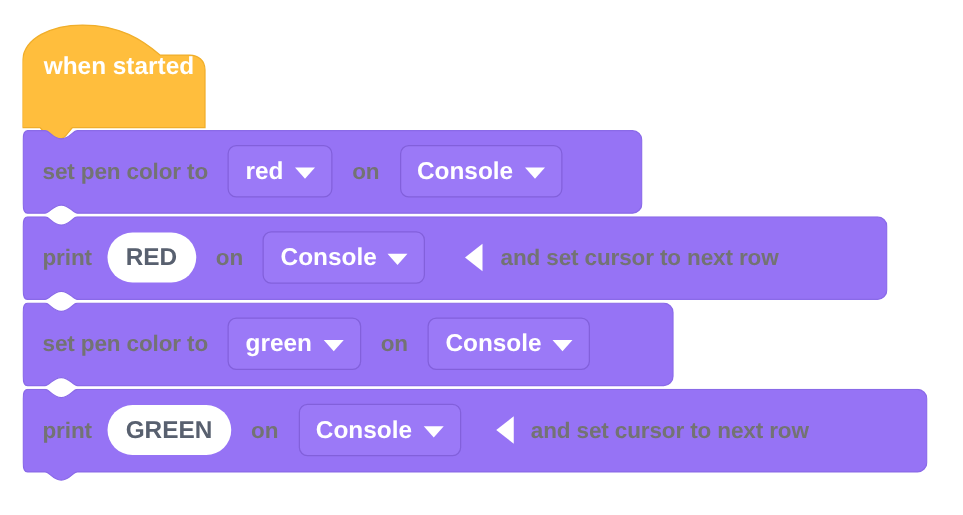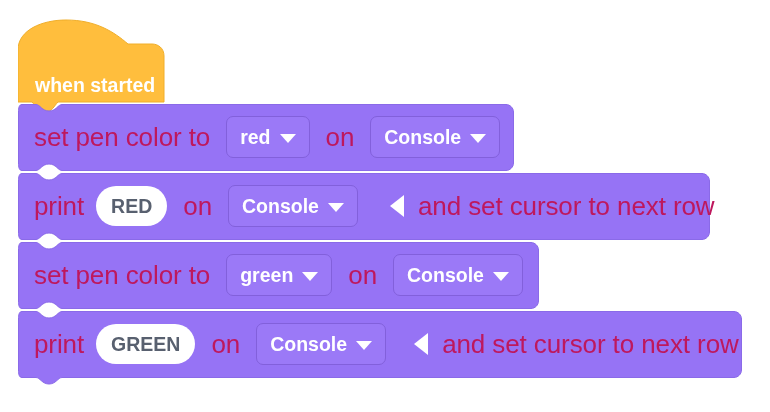--- a/index.html
+++ b/index.html
@@ -42,23 +42,23 @@
   .block-row {
     position: relative;
     display: flex;
     align-items: center;
     z-index: 2;
     height: 100%;
   }
 
   
   .blk-text {
-    color: #be185d;
-    font-size: 26px;
-    font-weight: normal;
+    color: #737373;
+    font-size: 18px;
+    font-weight: bold;
     letter-spacing: -0.1px;
     white-space: nowrap;
     font-family: "Liberation Sans", sans-serif;
   }
 
   .hat-text {
     color: #ffffff;
     font-size: 19.5px;
     font-weight: bold;
     white-space: nowrap;
@@ -141,21 +141,21 @@
                C78,2 96,14 110,26
                L134,26
                C140,26 146,30 146,38
                L146,84
                L40,84
                C36,88 34,94 27,94
                C20,94 18,88 14,84
                L0,84
                Z" transform="translate(0,4)" fill="#ffbe3d" stroke="#f0ae2a" stroke-width="1"></path>
     </svg>
-    <div class="block-row" style="padding-left:17px; height:88px; align-items:flex-end; padding-bottom:22px;">
+    <div class="block-row" style="padding-left:17px; height:88px; align-items:center; padding-bottom:22px;">
       <span class="hat-text">when started</span>
     </div>
   </div>
 
   <div class="block" style="left:18px; top:104px; width:496px; height:70px;">
     <svg class="block-svg" width="496" height="70" viewBox="0 0 496 70">
       <path d="M4,0.5
                L18,0.5
                C22,0.5 24,7 31,7
                C38,7 40,0.5 44,0.5

